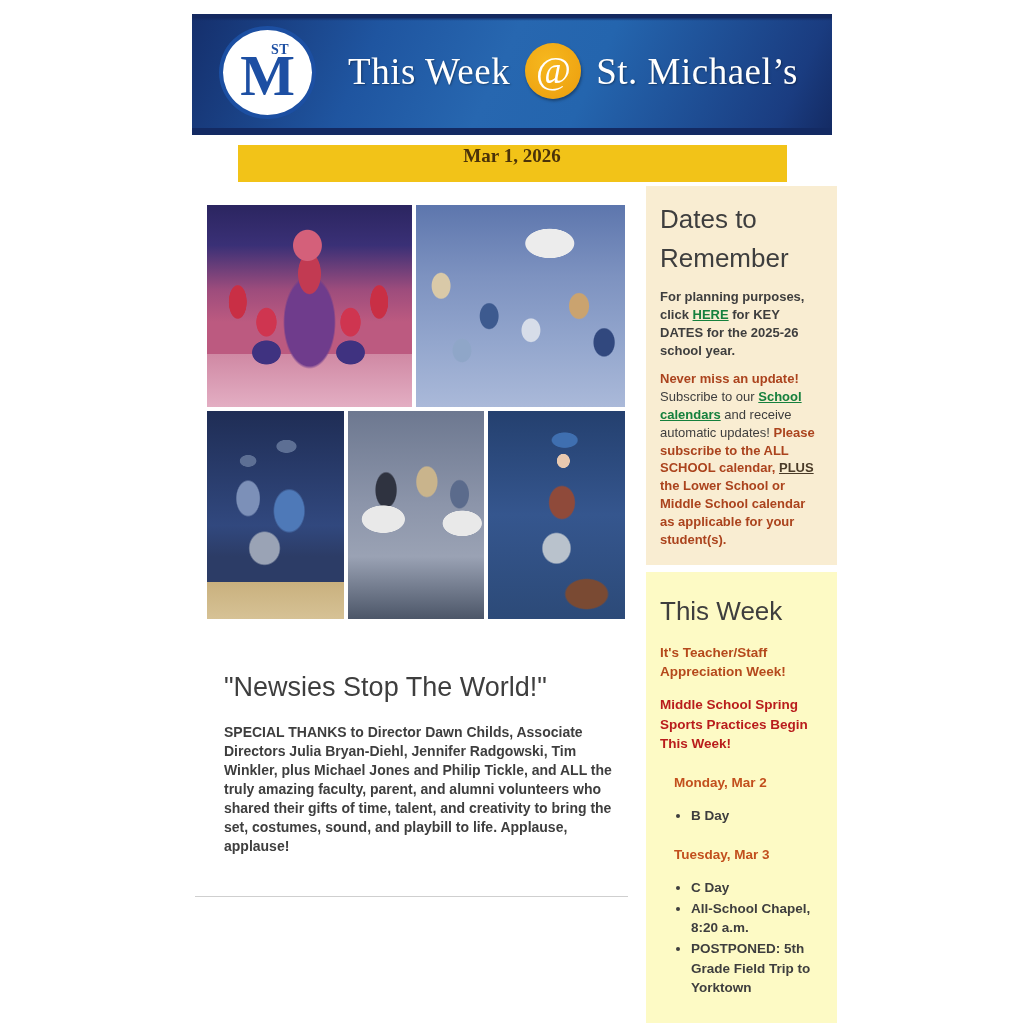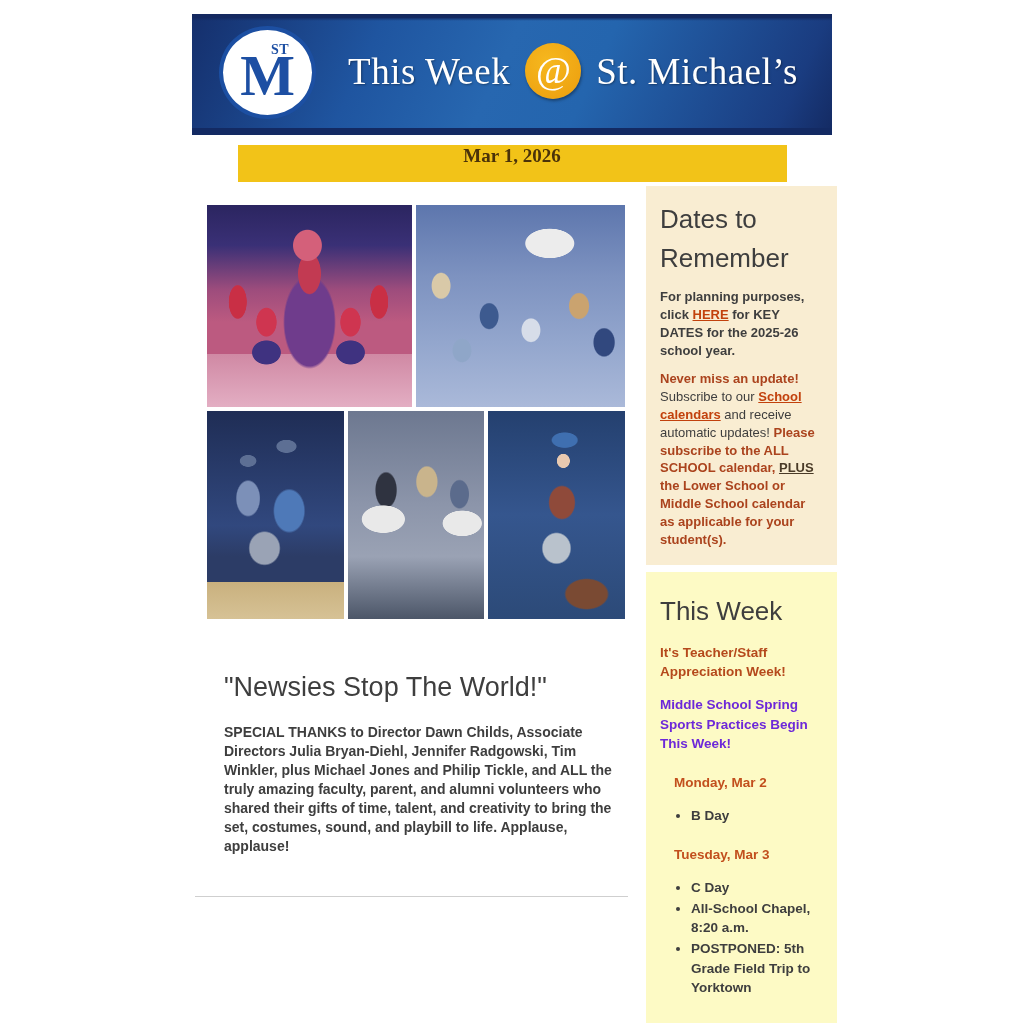--- a/index.html
+++ b/index.html
@@ -148,27 +148,27 @@
   .box-dates { background:#f9edd2; }
   .box-week  { background:#fdfac5; margin-top:7px; padding:20px 14px 24px; }
   .side-title {
     font-size:26px; font-weight:400; color:#3e3e3e; line-height:1.5; margin-bottom:6px;
   }
   .side-p { font-size:13px; font-weight:bold; color:#3e3e3e; line-height:1.38; margin-top:10px; }
   .seg-regular { font-weight:normal; }
   .seg-red { color:#ab431d; }
   .seg-plus { color:#4a3b28; text-decoration:underline; }
   a.inline-link, .inline-link {
-    color:#c2410c; font-weight:bold; text-decoration:underline; cursor:pointer;
+    color:#15803d; font-weight:bold; text-decoration:underline; cursor:pointer;
   }
   .week-highlight-red {
     margin-top:12px; font-size:13.5px; font-weight:bold; color:#b5491c; line-height:1.42;
   }
   .week-highlight-dark {
-    margin-top:14px; font-size:13.5px; font-weight:bold; color:#6d28d9; line-height:1.42;
+    margin-top:14px; font-size:13.5px; font-weight:bold; color:#b91c1c; line-height:1.42;
   }
   .day-heading {
     margin-top:21px; font-size:13.5px; font-weight:bold; color:#c24f1d; line-height:1.4;padding-left:14px;
   }
   .day-list {
     margin:13px 0 0 0; padding-left:31px; list-style:disc;
   }
   .day-list li {
     font-size:13.5px; font-weight:bold; color:#3e3e3e; line-height:1.45; margin-bottom:1px;
   }

